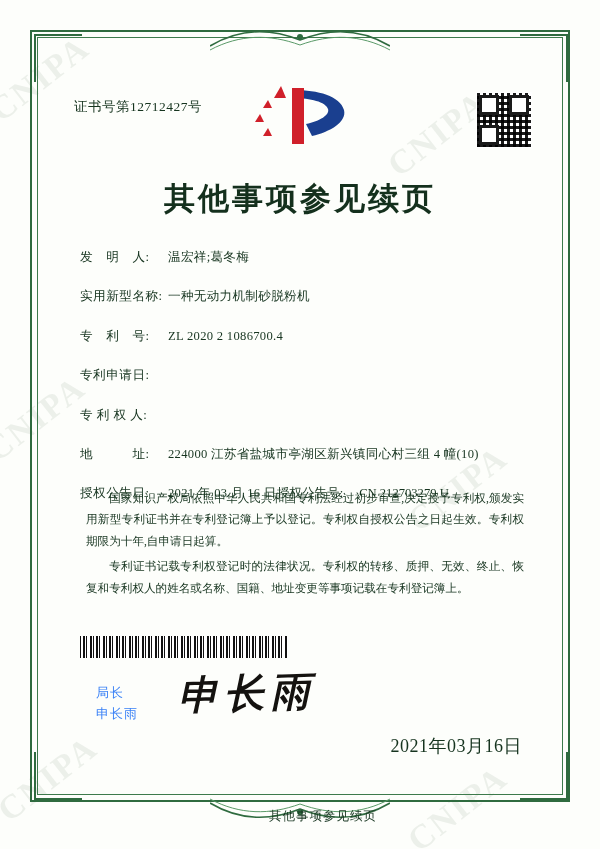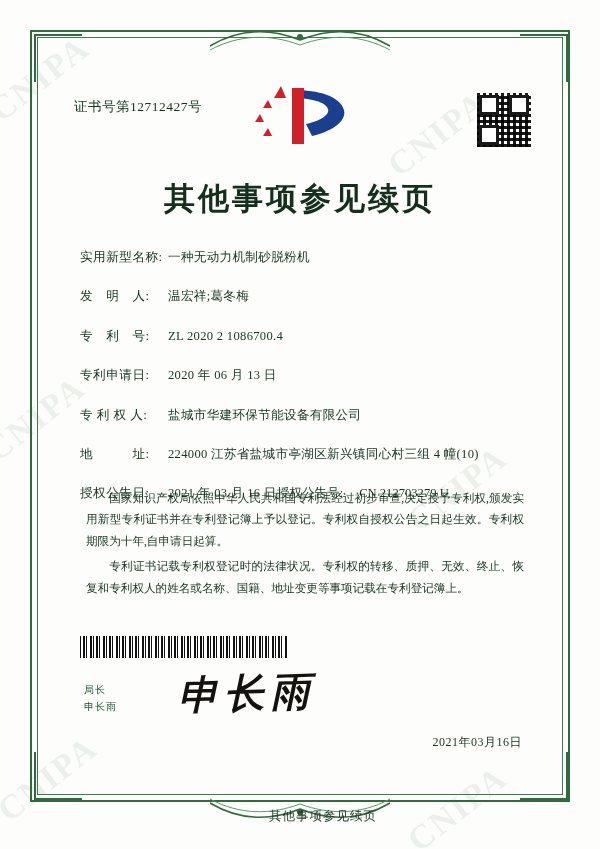--- a/index.html
+++ b/index.html
@@ -207,42 +207,42 @@
   }
 
   .signature-block {
     position: absolute;
     left: 18px;
     top: 612px;
     width: 444px;
   }
   .sig-labels {
     position: absolute;
-    left: 4px; top: 0;
-    font-size: 10px;
+    left: 16px; top: 0;
+    font-size: 13px;
     line-height: 1.65;
-    color: #14532d;
+    color: #3b82f6;
     letter-spacing: 1px;
   }
   .sig-script {
     position: absolute;
     left: 98px; top: -16px;
     font-size: 40px;
     font-family: "DejaVu Serif", serif;
     font-style: italic;
     font-weight: bold;
     color: #14120f;
     letter-spacing: 6px;
     transform: rotate(-2deg);
   }
   .issue-date {
     position: absolute;
     right: 2px;
     top: 52px;
-    font-size: 12px;
+    font-size: 18px;
     color: #16341f;
     letter-spacing: 0.5px;
   }
 
   .page-num {
     position: absolute;
     left: 0; right: 0;
     top: 702px;
     text-align: center;
     font-size: 11.5px;
@@ -304,38 +304,36 @@
     </svg>
 
     <div class="qr">
         <span class="qr-b"></span>
       </div>
 
     <div class="title">其他事项参见续页</div>
 
     <div class="fields">
       <div class="field-row">
+        <span class="field-label">发　明　人:</span>
+        <span class="field-value">温宏祥;葛冬梅</span>
+      </div>
+      <div class="field-row">
         <span class="field-label">实用新型名称:</span>
         <span class="field-value">一种无动力机制砂脱粉机</span>
       </div>
       <div class="field-row">
-        <span class="field-label">发　明　人:</span>
-        <span class="field-value">温宏祥;葛冬梅</span>
-      </div>
-      <div class="field-row">
         <span class="field-label">专　利　号:</span>
         <span class="field-value">ZL 2020 2 1086700.4</span>
       </div>
       <div class="field-row">
         <span class="field-label">专利申请日:</span>
-        <span class="field-value">2020 年 06 月 13 日</span>
       </div>
       <div class="field-row">
         <span class="field-label">专 利 权 人:</span>
-        <span class="field-value">盐城市华建环保节能设备有限公司</span>
       </div>
       <div class="field-row">
         <span class="field-label">地　　　址:</span>
         <span class="field-value">224000 江苏省盐城市亭湖区新兴镇同心村三组 4 幢(10)</span>
       </div>
       <div class="field-row dual">
         <span class="field-label">授权公告日:</span>
         <span class="field-value">2021 年 03 月 16 日</span>
         <span class="field-label2">授权公告号:</span>
         <span class="field-value2">CN 212703279 U</span>

